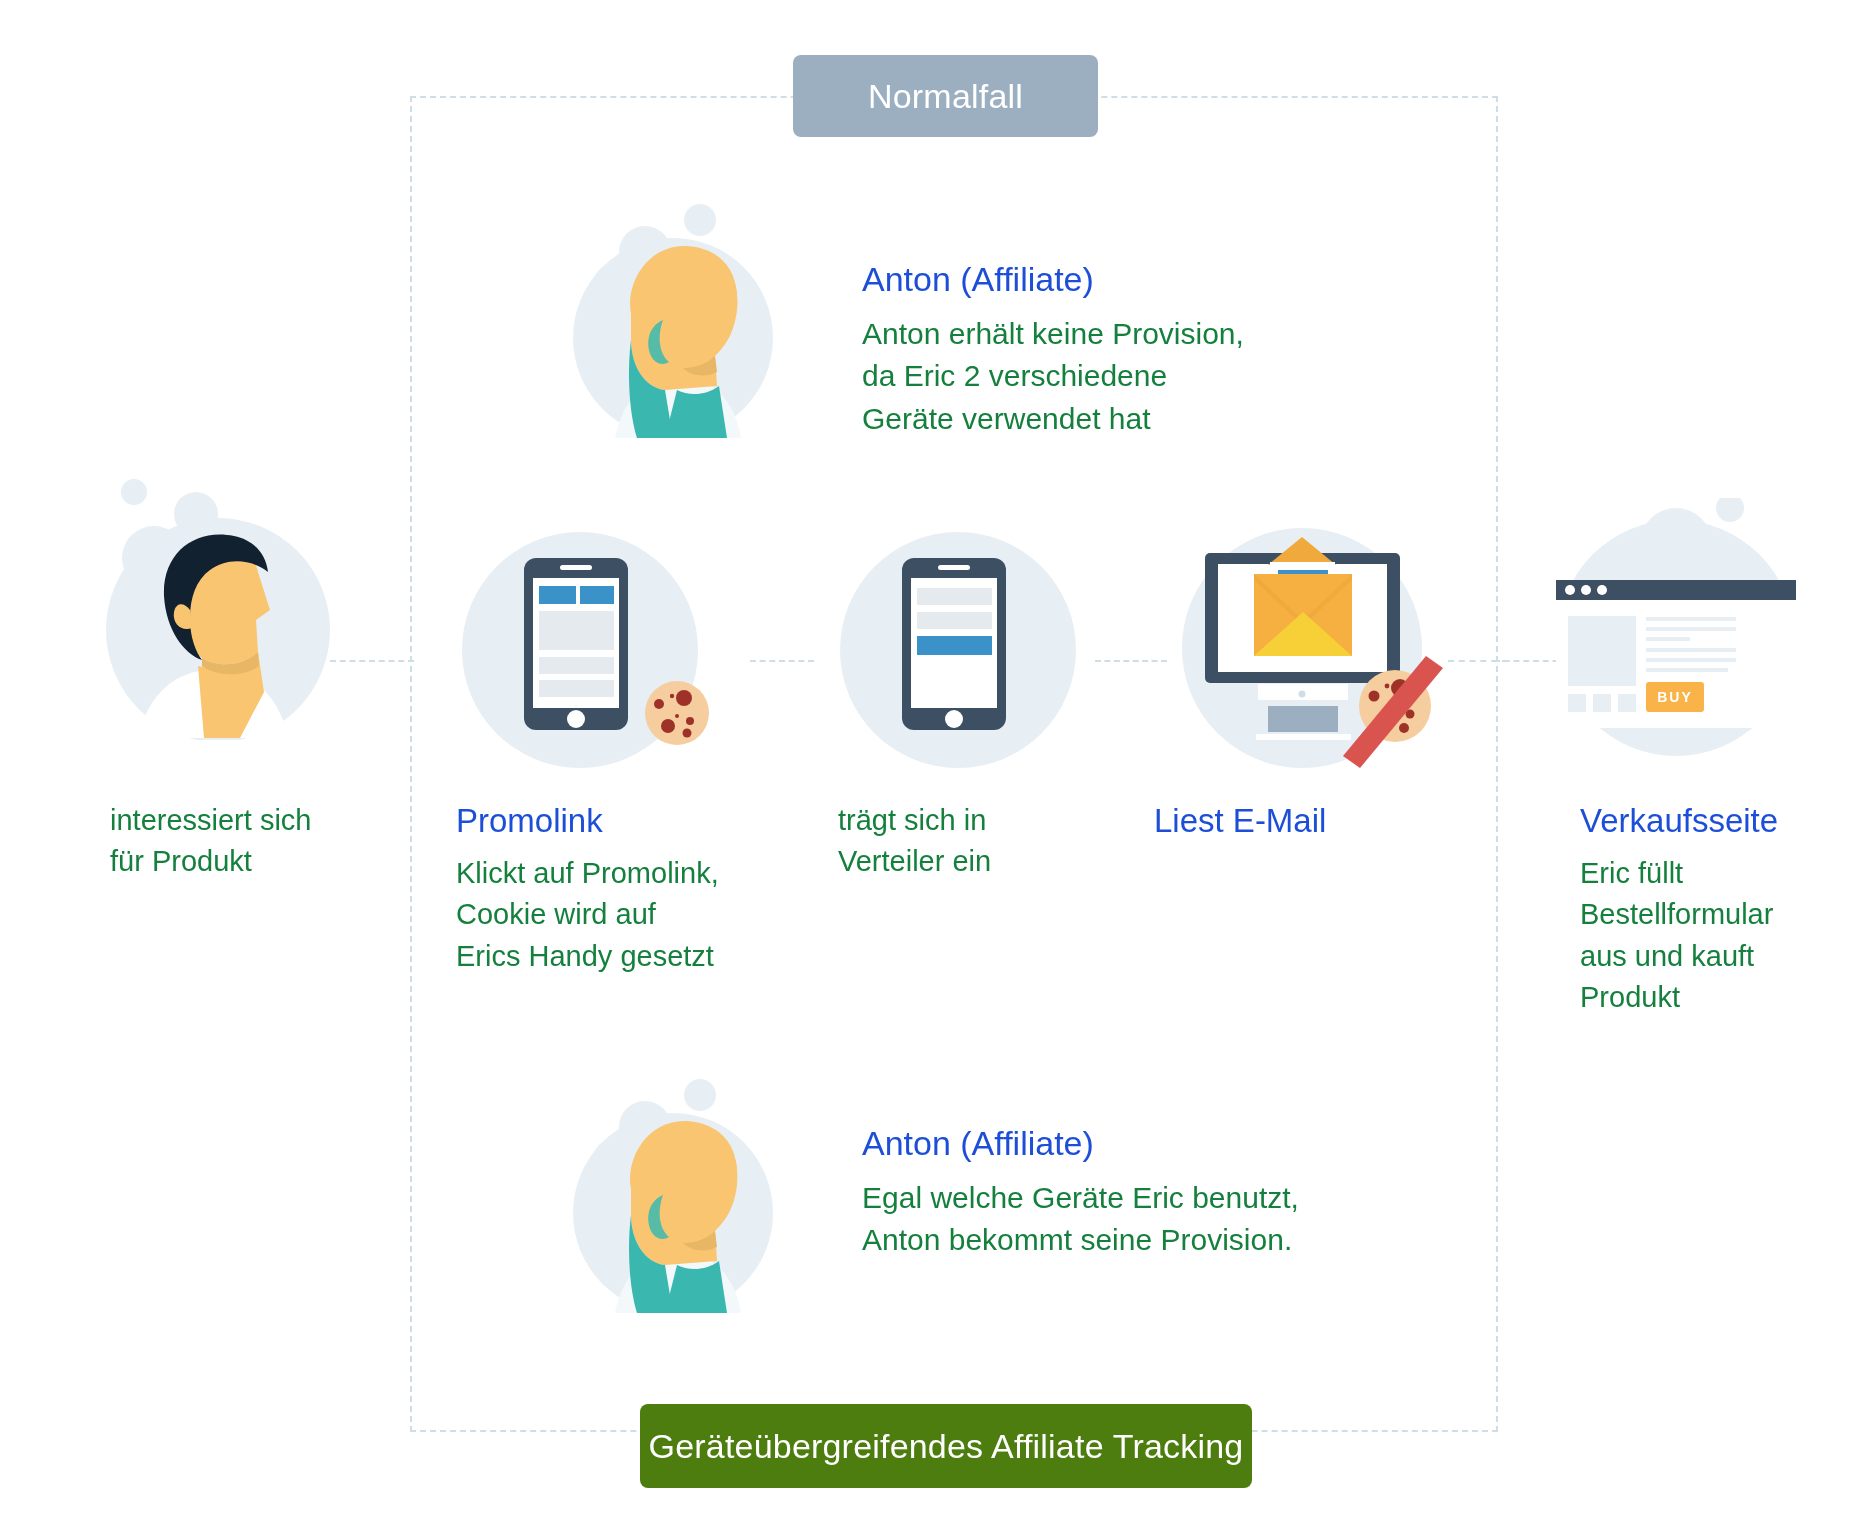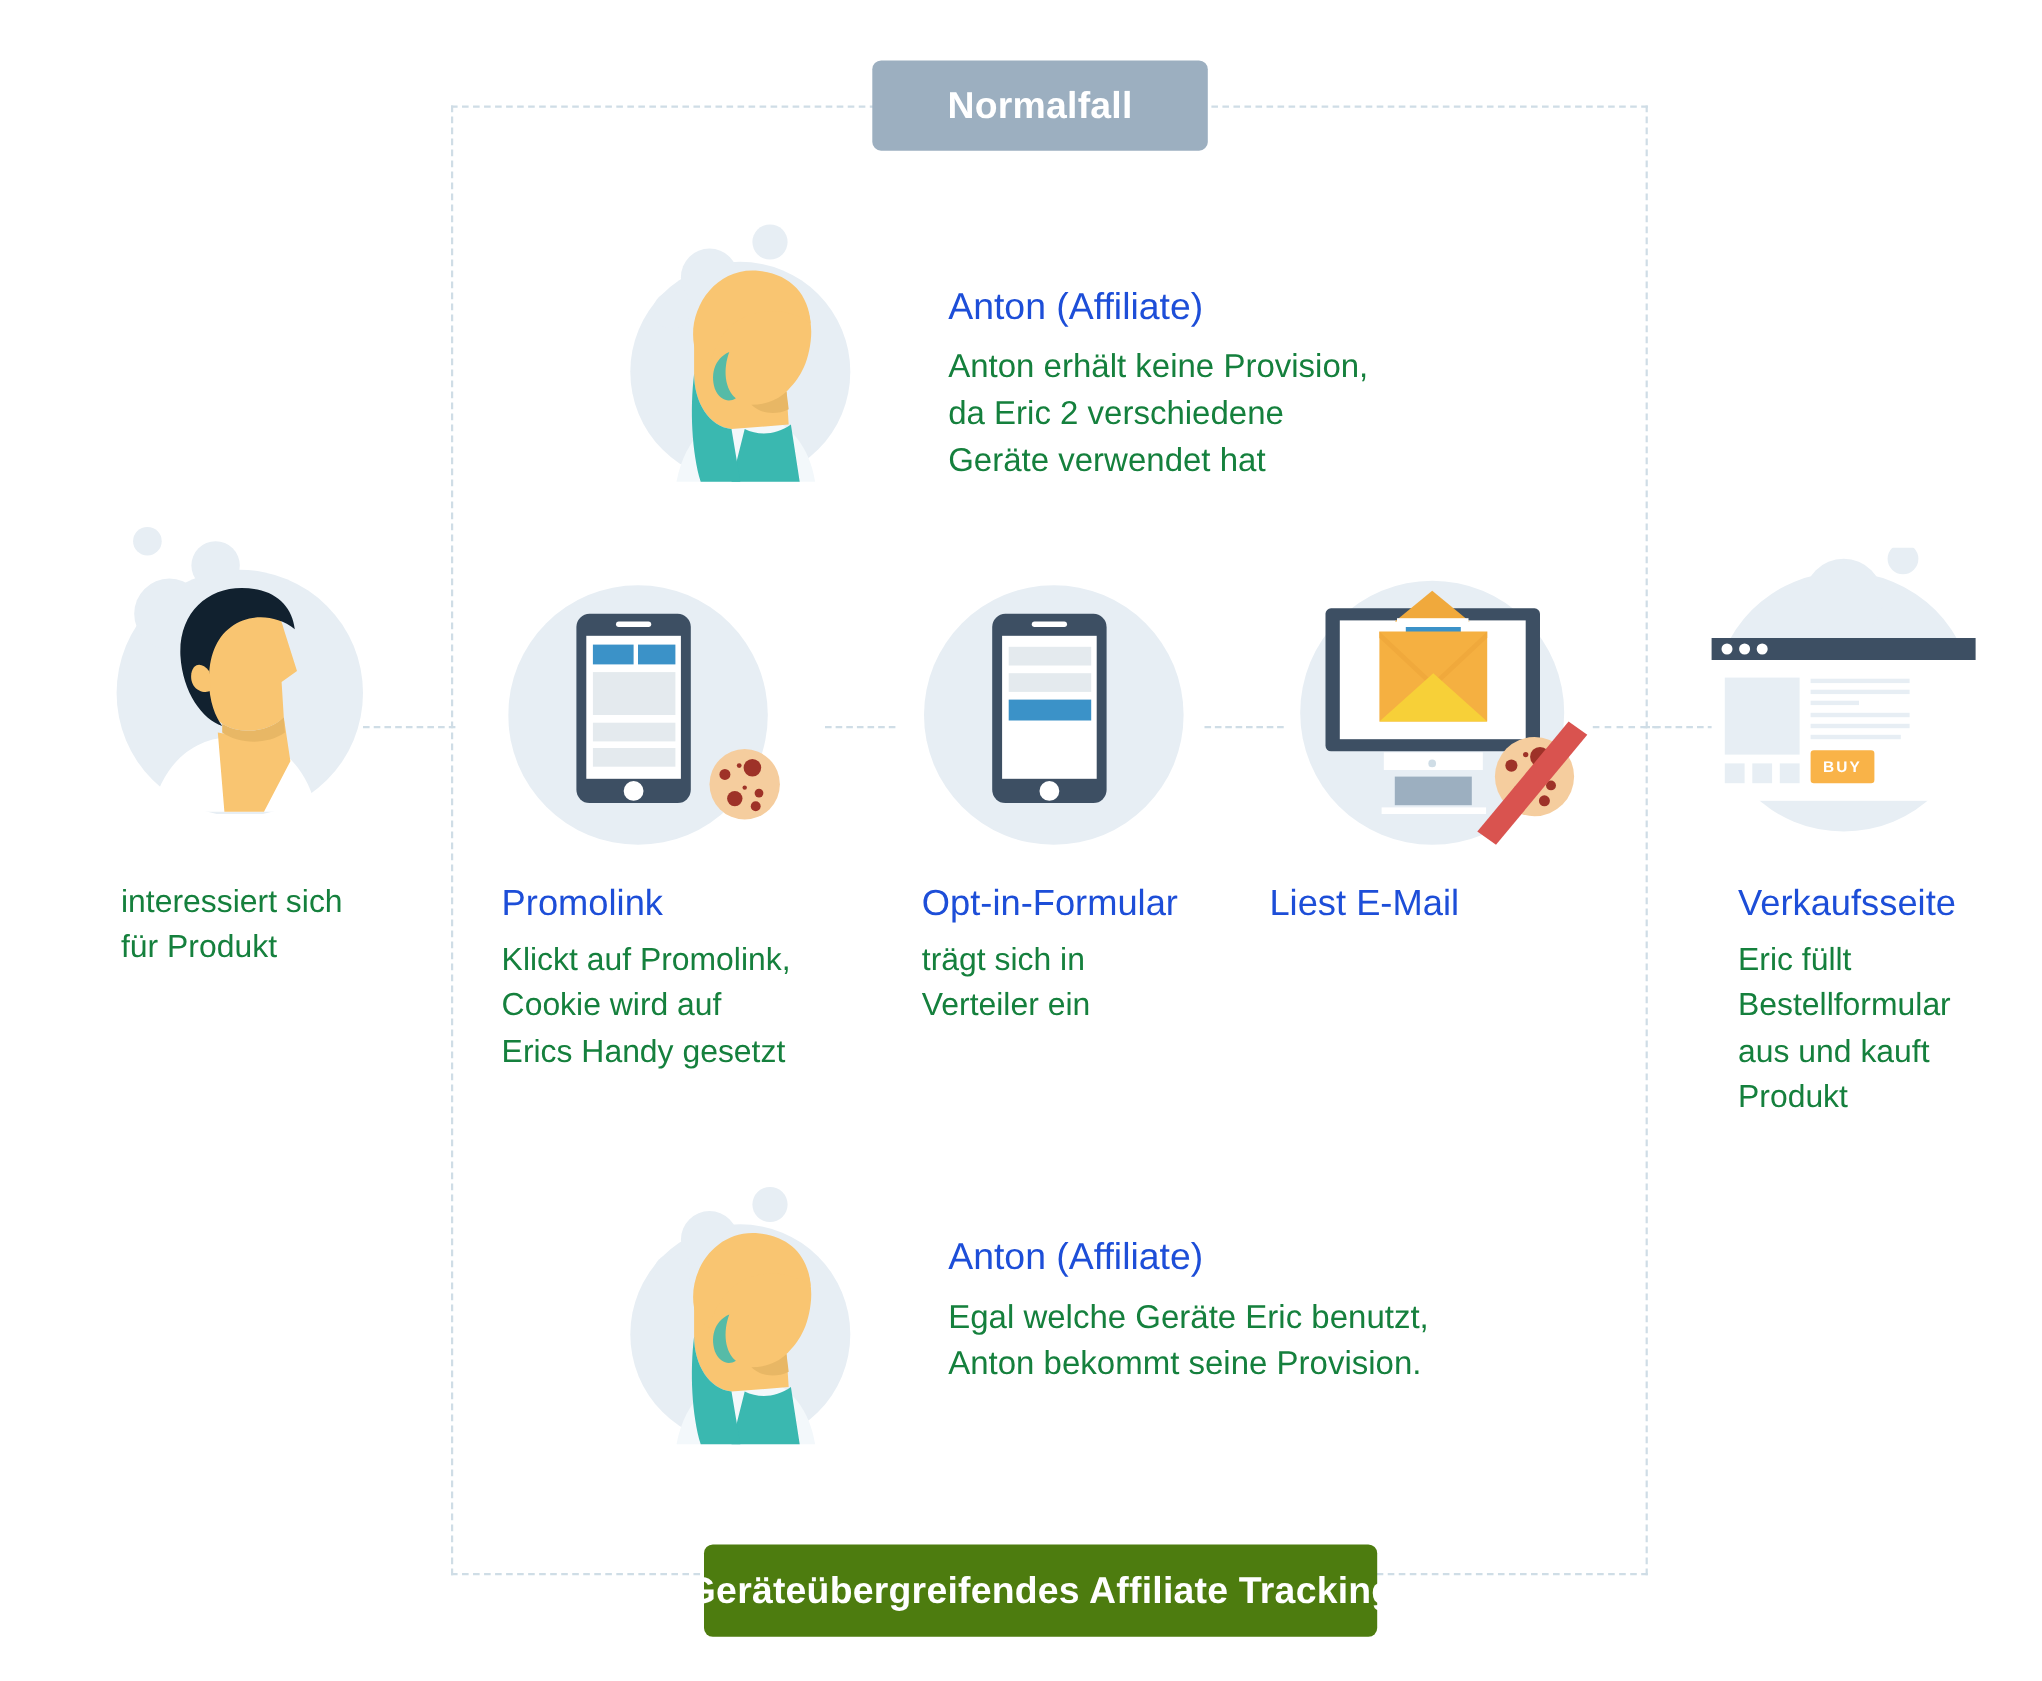--- a/index.html
+++ b/index.html
@@ -25,21 +25,20 @@
   }
 
   
   .badge {
     position: absolute;
     display: flex; align-items: center; justify-content: center;
     border-radius: 8px;
     color: #ffffff;
     letter-spacing: .2px;
     white-space: nowrap;
-    font-weight: bold;
   }
   .badge-top {
     left: 793px; top: 55px;
     width: 305px; height: 82px;
     background: #9cafc0;
     font-size: 34px;
   }
   .badge-bottom {
     left: 640px; top: 1404px;
     width: 612px; height: 84px;
@@ -165,21 +164,20 @@
       <rect x="62" y="38" width="104" height="172" rx="12" fill="#3d4f63"></rect>
       <rect x="71" y="58" width="86" height="130" fill="#ffffff"></rect>
       <rect x="98" y="45" width="32" height="5" rx="2.5" fill="#ffffff"></rect>
       <circle cx="114" cy="199" r="9" fill="#ffffff"></circle>
       <rect x="77" y="68" width="75" height="17" fill="#e4eaee"></rect>
       <rect x="77" y="92" width="75" height="17" fill="#e4eaee"></rect>
       <rect x="77" y="116" width="75" height="19" fill="#3b92c8"></rect>
     </svg>
   </div>
   <div class="tblock" style="left:838px; top:800px; width:330px;">
-    <div class="t-head">Opt-in-Formular</div>
     <div class="t-body">trägt sich in
 Verteiler ein</div>
   </div>
 
   <div class="icon-wrap" style="left:1180px; top:508px;">
     <svg width="300" height="290" viewBox="0 0 300 290">
       <circle cx="122" cy="140" r="120" fill="#e7eef4"></circle>
       <rect x="25" y="45" width="195" height="130" rx="5" fill="#3d4f63"></rect>
       <rect x="38" y="56" width="169" height="108" fill="#ffffff"></rect>
       <rect x="78" y="176" width="90" height="16" fill="#ffffff"></rect>

